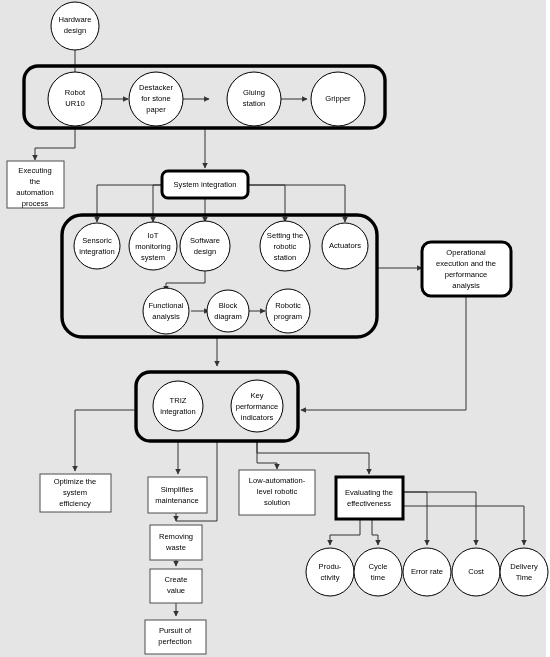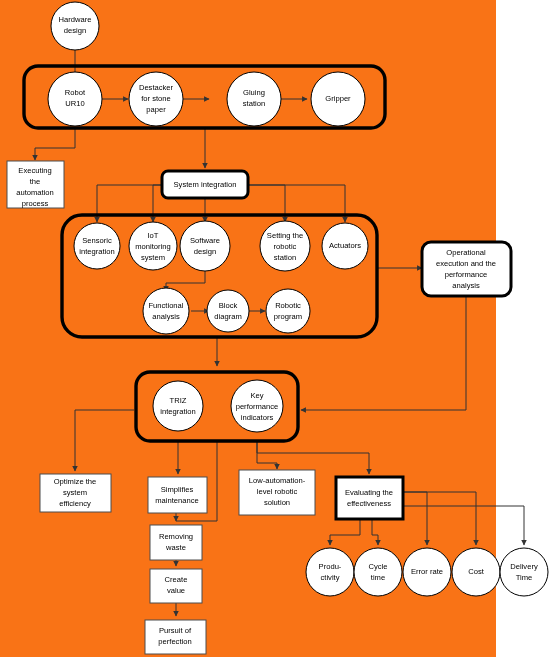--- a/index.html
+++ b/index.html
@@ -3,23 +3,23 @@
 <meta charset="utf-8">
 <title>Robotic Automation Process Flowchart</title>
 <style>
   html, body {
     margin: 0;
     padding: 0;
     background: #ffffff;
   }
   #canvas {
     position: relative;
-    width: 496px;
+    width: 546px;
     height: 657px;
-    background: #f97316;
+    background: #e5e5e5;
     font-family: "Liberation Sans", sans-serif;
   }
   svg#diagram {
     display: block;
     width: 550px;
     height: 657px;
   }
   .node-text {
     font-family: "Liberation Sans", sans-serif;
     font-size: 7.6px;

